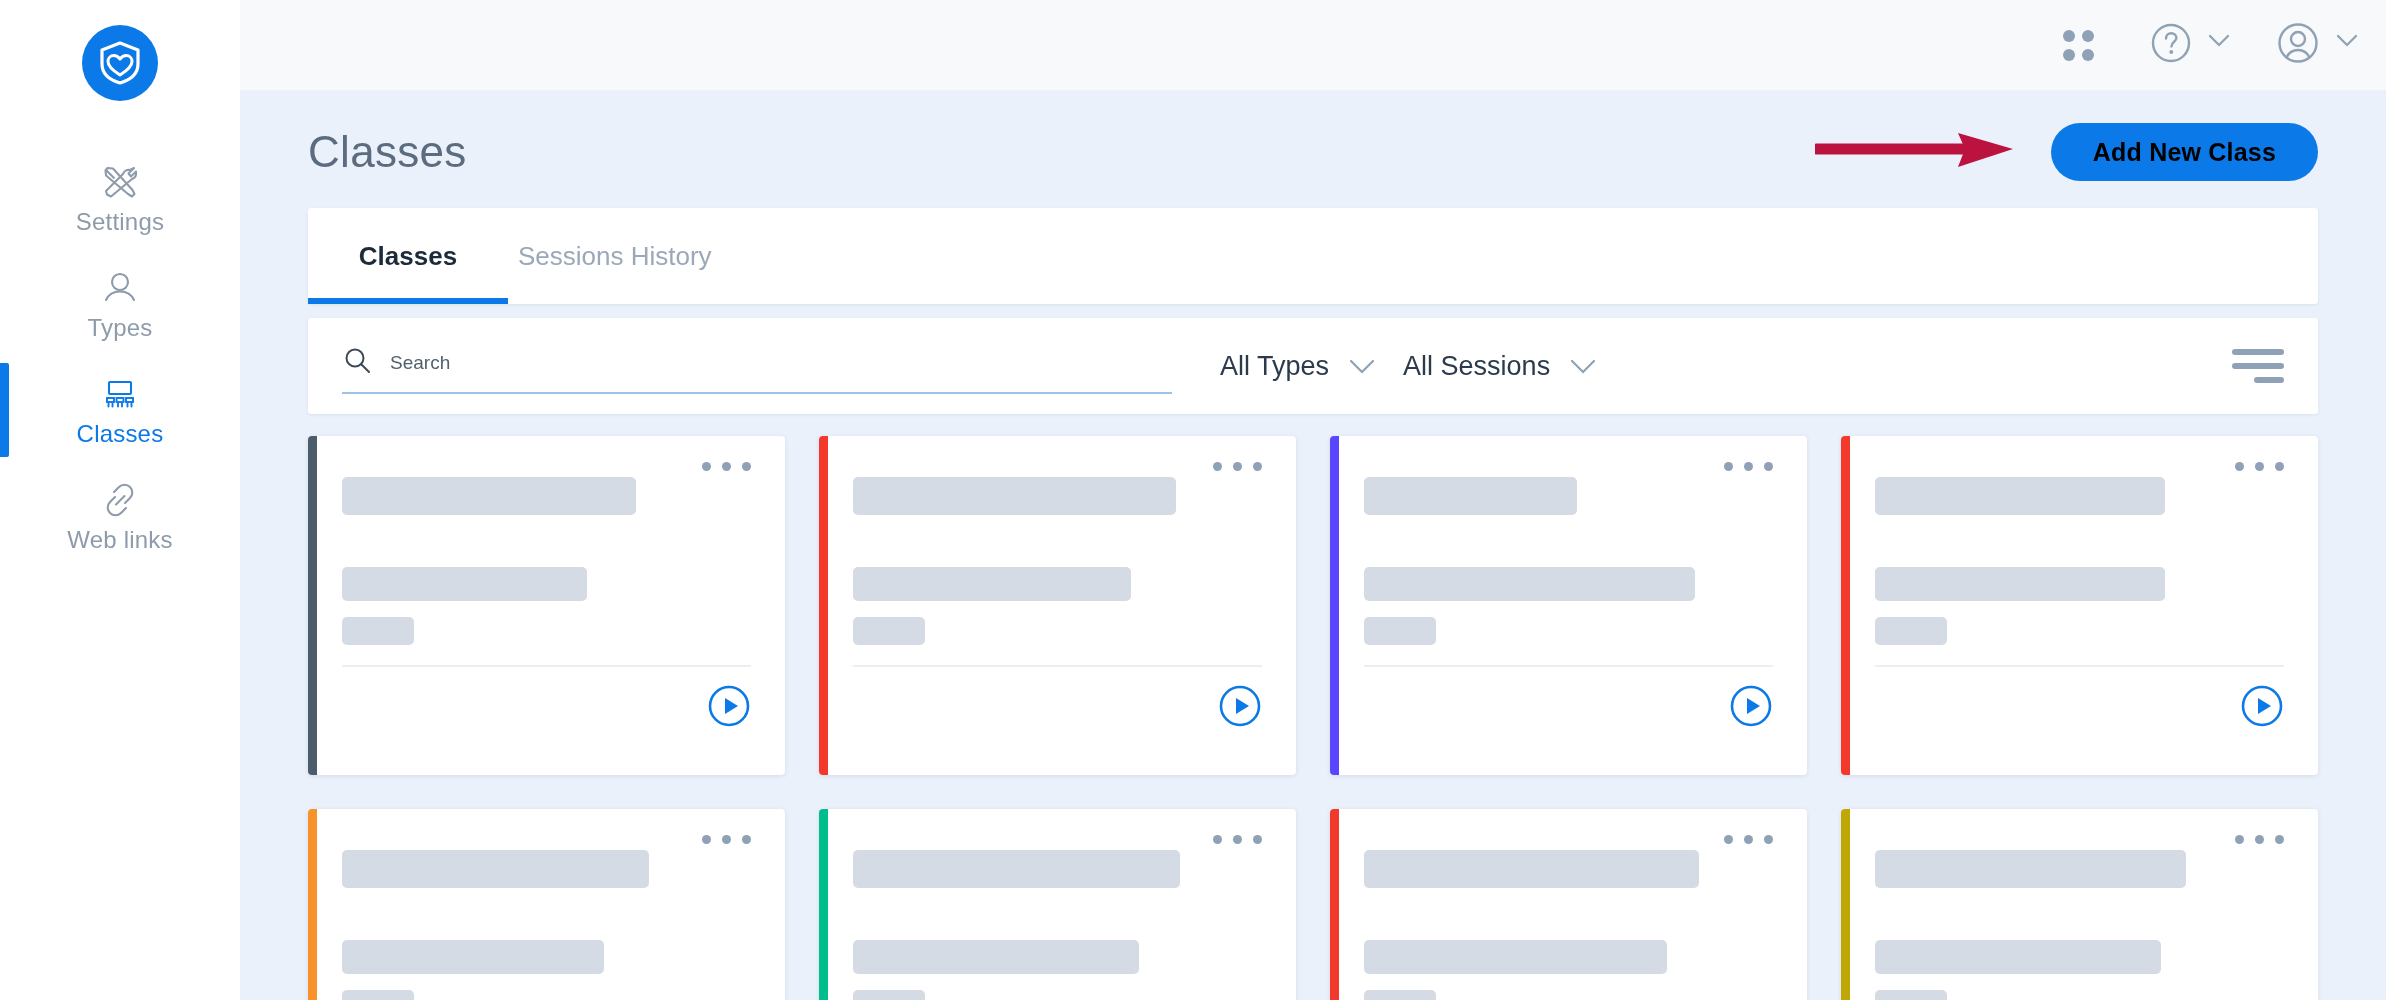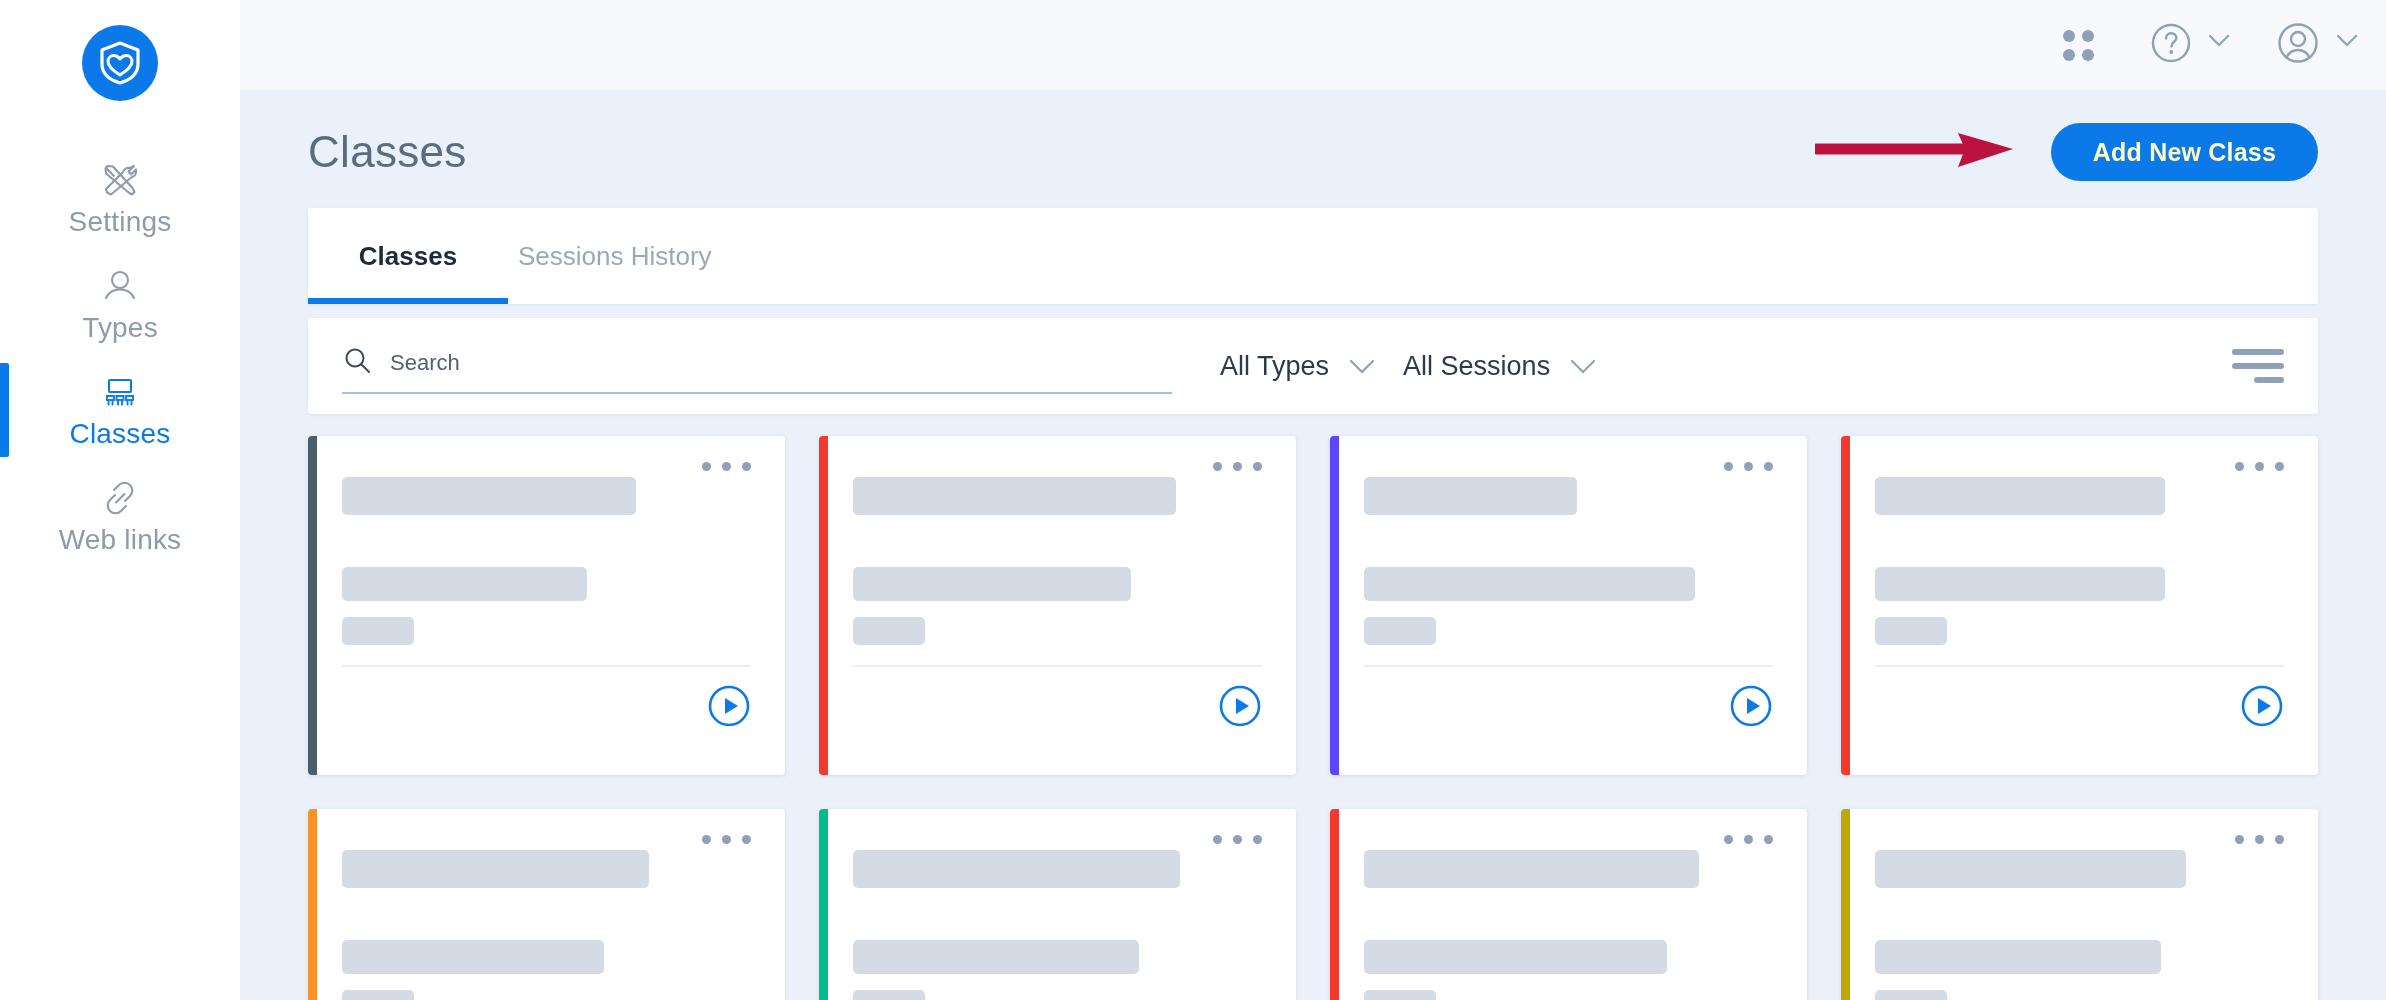--- a/index.html
+++ b/index.html
@@ -26,21 +26,21 @@
 
   .nav { width: 100%; display: flex; flex-direction: column; }
   .nav-item {
     position: relative; width: 100%;
     height: 106px;
     display: flex; flex-direction: column; align-items: center; justify-content: center;
     gap: 9px; cursor: pointer; text-decoration: none;
   }
   .nav-item .nav-icon { height: 38px; display: flex; align-items: center; justify-content: center; }
   .nav-item .nav-label {
-    font-size: 28px; color: #8d9bab; letter-spacing: .2px; line-height: 1;
+    font-size: 24px; color: #8d9bab; letter-spacing: .2px; line-height: 1;
   }
   .nav-item.active .nav-label { color: #0c79e8; }
   .nav-item.active::before {
     content: ""; position: absolute; left: 0; top: 6px; bottom: 6px;
     width: 9px; background: #0c79e8; border-radius: 0 2px 2px 0;
   }
 
   
   .main { flex: 1 1 auto; height: 1000px; display: flex; flex-direction: column; background: #eaf1fa; min-width: 0; }
 
@@ -58,21 +58,21 @@
   .content { flex: 1 1 auto; padding: 0 68px 0 68px; overflow: hidden; position: relative; }
 
   .page-head {
     height: 118px; display: flex; align-items: center; justify-content: space-between;
     padding-top: 6px;
   }
   .page-title { font-size: 44px; color: #5b6c80; font-weight: 400; letter-spacing: .3px; }
   .head-right { display: flex; align-items: center; gap: 0; position: relative; }
   .arrow-annotation { margin-right: 26px; }
   .btn-primary {
-    background: #0c79e8; color: #fef9c3; border: none; border-radius: 30px;
+    background: #0c79e8; color: #000000; border: none; border-radius: 30px;
     height: 58px; padding: 0 42px; font-size: 25px; font-weight: 700;
     font-family: "Liberation Sans", sans-serif; cursor: pointer; letter-spacing: .2px;
     display: flex; align-items: center; justify-content: center;
   }
 
   
   .panel {
     background: #fff; border-radius: 3px; box-shadow: 0 1px 3px rgba(80,100,130,.10);
   }
   .tabs { display: flex; align-items: flex-end; height: 96px; padding-left: 0; position: relative; }
@@ -88,21 +88,21 @@
 
   .filterbar {
     margin-top: 14px; height: 96px; display: flex; align-items: center;
     padding: 0 34px 0 34px; position: relative;
   }
   .search-field {
     width: 830px; display: flex; align-items: center; gap: 18px;
     border-bottom: 2px solid #9dc2e4; height: 56px; padding-bottom: 4px;
   }
   .search-input {
-    border: none; outline: none; background: transparent; font-size: 22px;
+    border: none; outline: none; background: transparent; font-size: 19px;
     color: #a16207; font-family: "Liberation Sans", sans-serif; width: 100%;
   }
   .search-input::placeholder { color: #51616f; opacity: 1; }
 
   .select-group { display: flex; align-items: center; gap: 28px; margin-left: 48px; }
   .select {
     display: flex; align-items: center; gap: 20px; cursor: pointer;
     font-size: 27px; color: #2b3b4d;
   }
   .filter-icon-btn { margin-left: auto; cursor: pointer; display: flex; flex-direction: column; gap: 8px; align-items: flex-end; }

